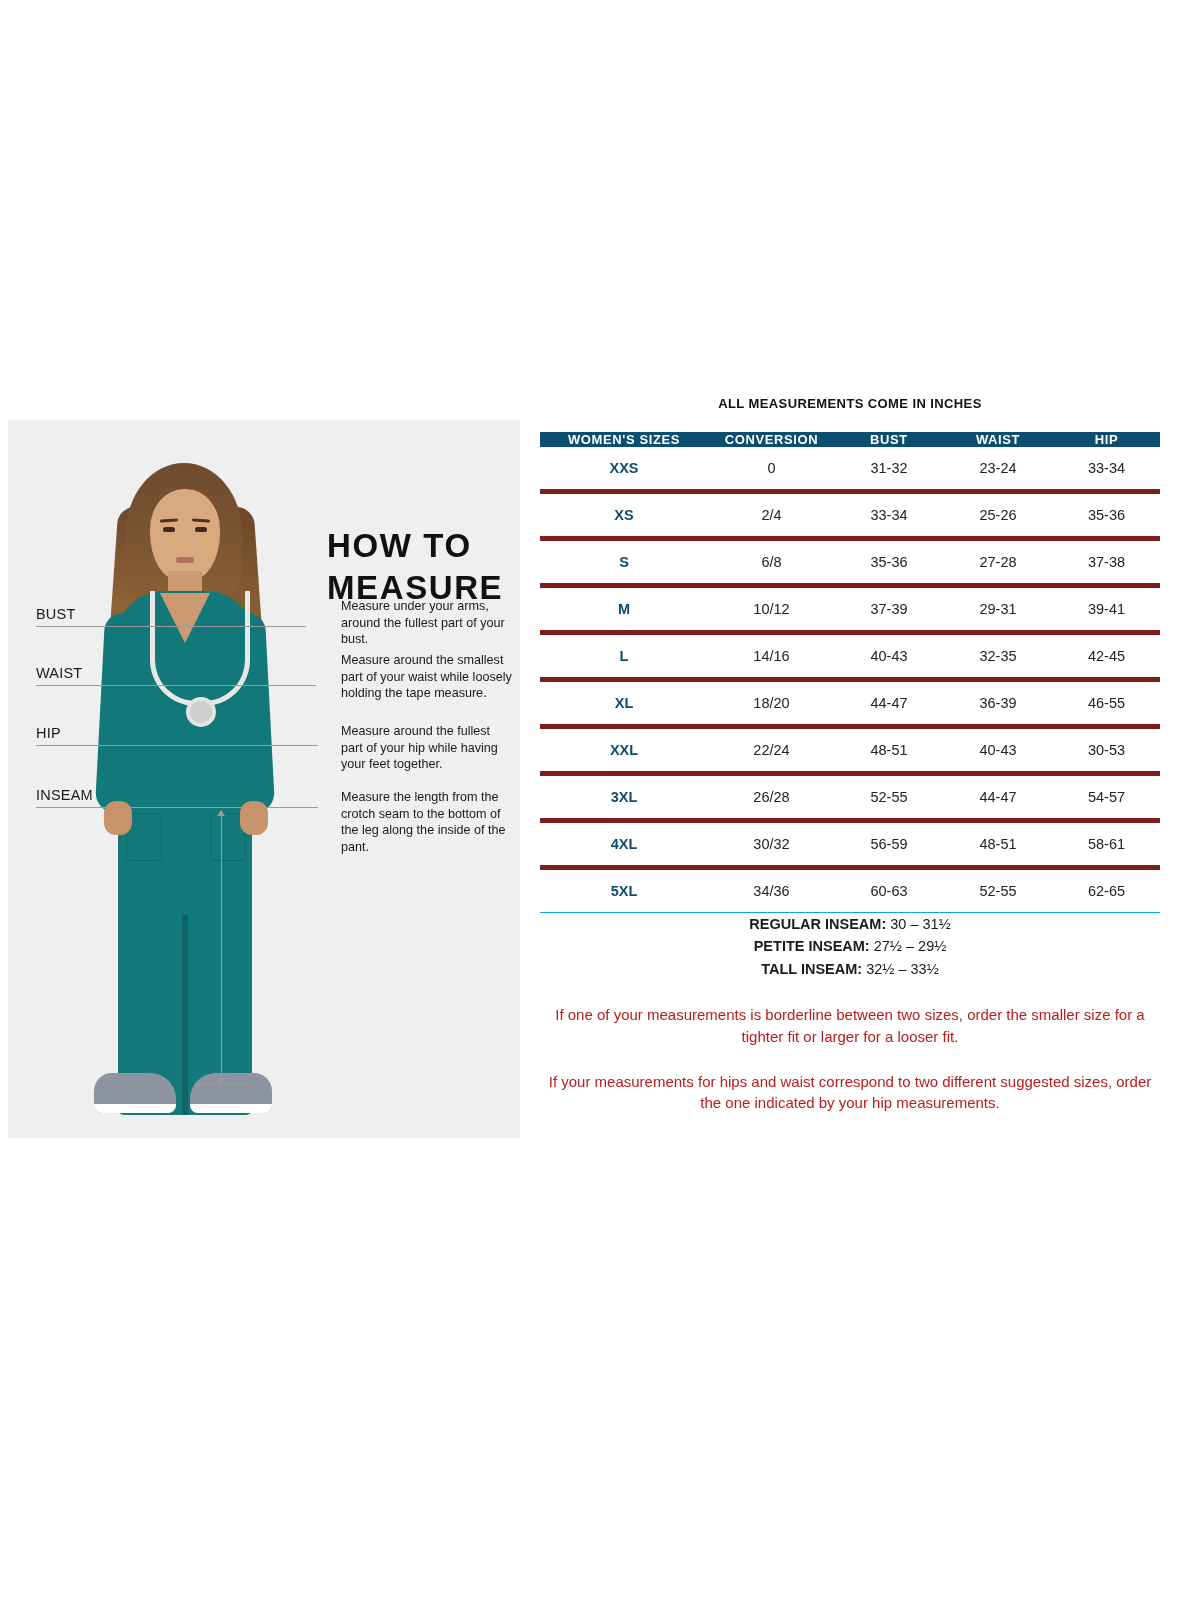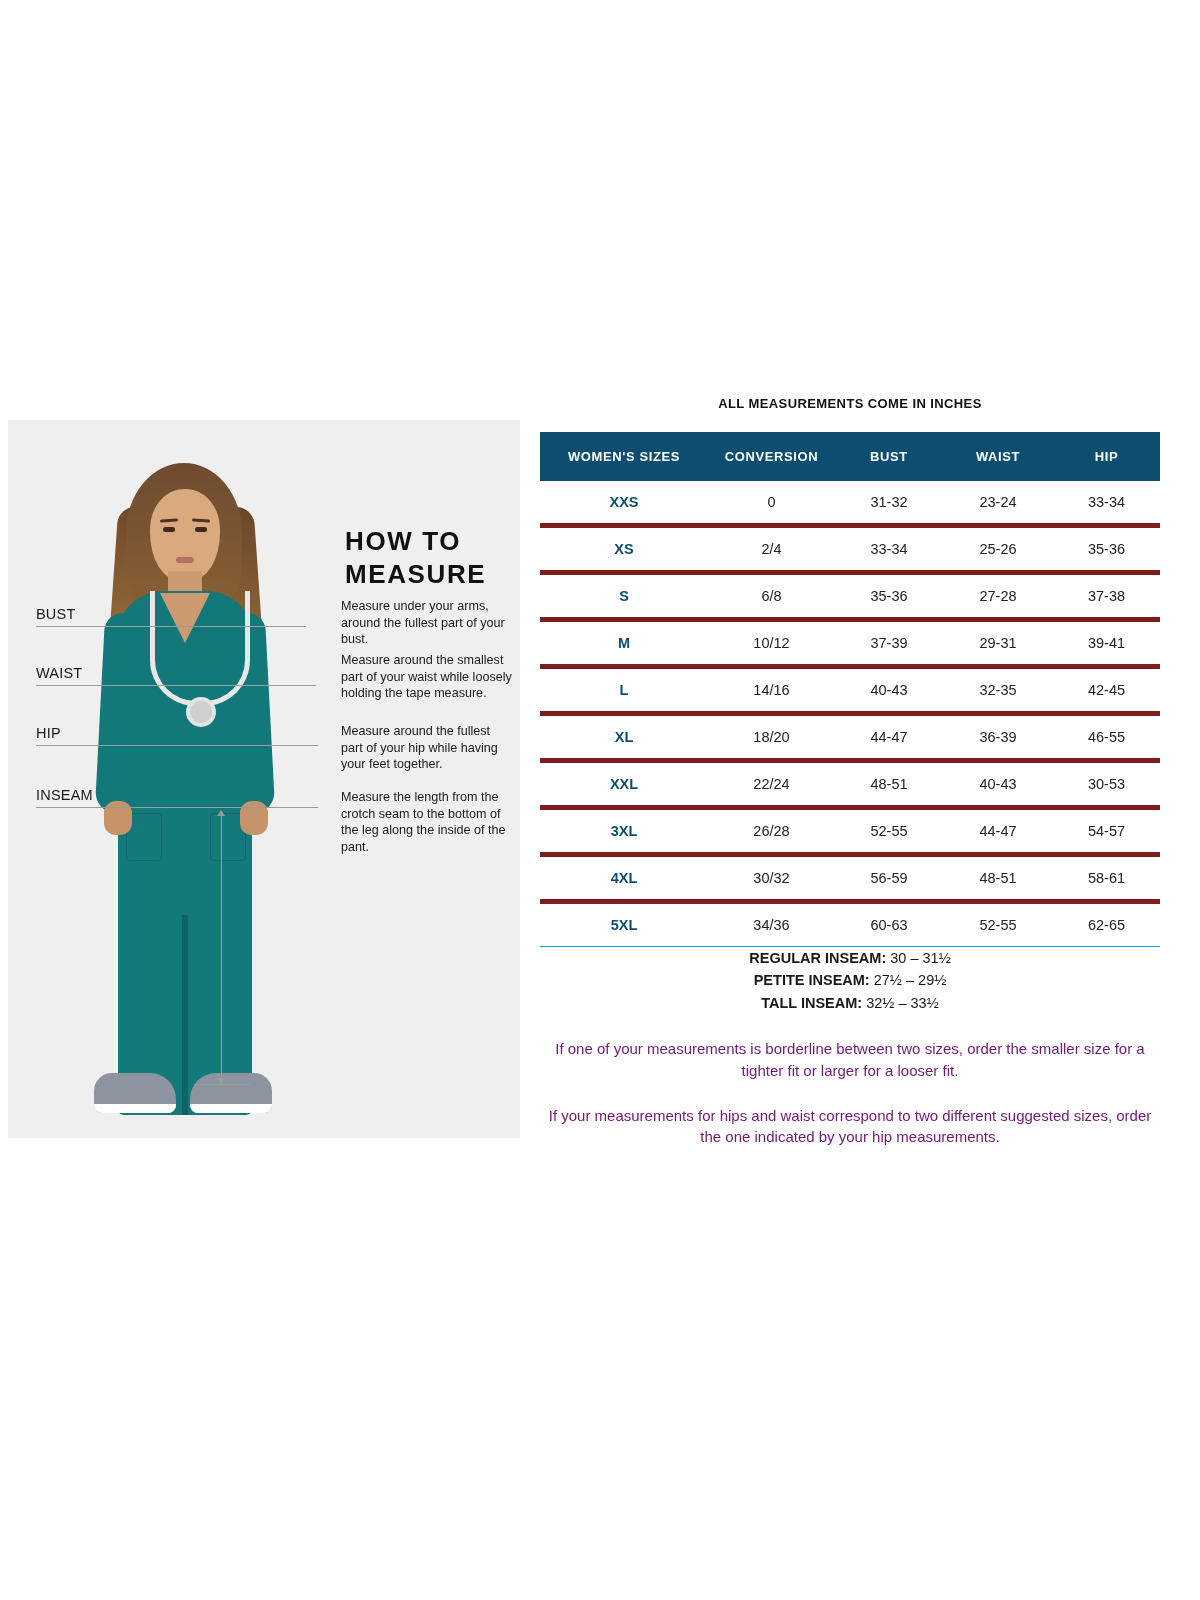--- a/index.html
+++ b/index.html
@@ -231,24 +231,24 @@
     position: absolute;
     width: 0; height: 0;
     border-left: 4px solid transparent;
     border-right: 4px solid transparent;
   }
   .arrow-up { border-bottom: 6px solid #9b9b9b; }
   .arrow-down { border-top: 6px solid #9b9b9b; }
 
   #how-to-title {
     position: absolute;
-    left: 337px;
+    left: 319px;
     top: 105px;
     width: 170px;
-    font-size: 26px;
+    font-size: 33px;
     font-weight: bold;
     letter-spacing: 1.6px;
     line-height: 1.28;
     color: #111111;
   }
   .howto-para {
     position: absolute;
     left: 333px;
     width: 172px;
     font-size: 12.6px;
@@ -279,21 +279,21 @@
     border-collapse: collapse;
     width: 620px;
     table-layout: fixed;
   }
   table#size-table thead th {
     background: #0d4d70;
     color: #ffffff;
     font-size: 13px;
     font-weight: bold;
     letter-spacing: .6px;
-    padding: 17px 0;
+    padding: 0 0;
   }
   table#size-table tbody td {
     font-size: 14.5px;
     color: #222;
     text-align: center;
     padding: 13px 0;
     border-bottom: 5px solid #7f1d1d;
   }
   table#size-table tbody td.size-col {
     font-weight: bold;
@@ -310,21 +310,21 @@
     line-height: 1.55;
     color: #1a1a1a;
   }
   .inseam-line:first-of-type { margin-top: 22px; }
   .inseam-line b { font-weight: bold; }
 
   .note {
     text-align: center;
     font-size: 15px;
     line-height: 1.42;
-    color: #701a75;
+    color: #b91c1c;
     margin: 0 6px;
   }
   #note-1 { margin-top: 24px; }
   #note-2 { margin-top: 24px; }
 </style>
 </head>
 <body>
 
 <div id="left-panel">
 

